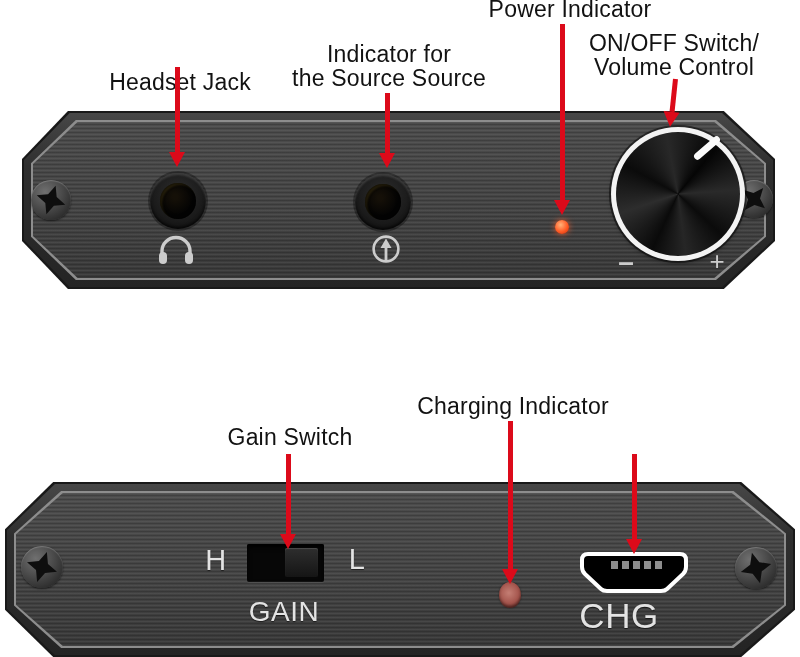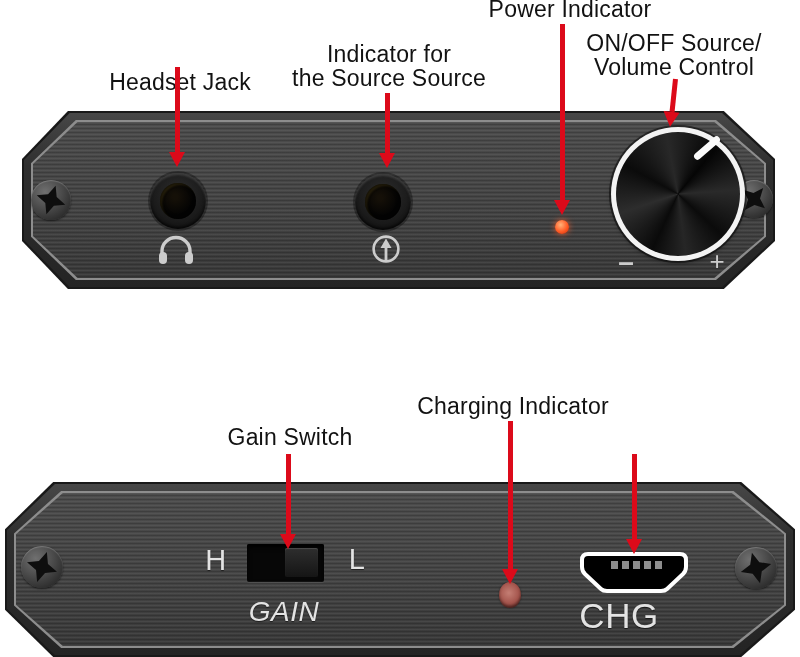--- a/index.html
+++ b/index.html
@@ -155,42 +155,42 @@
     <svg viewBox="0 0 40 40">
         <path d="M20 5 L24.5 15.5 L35 20 L24.5 24.5 L20 35 L15.5 24.5 L5 20 L15.5 15.5 Z" fill="#0e0e0e" transform="rotate(-15 20 20)"></path>
       </svg>
   </div>
 
   <span class="panel-text" style="left:216px;top:544px;font-size:29px;">H</span>
   <div class="gain-recess" style="left:247px;top:544px;">
     <div class="gain-slider"></div>
   </div>
   <span class="panel-text" style="left:357px;top:543px;font-size:29px;">L</span>
-  <span class="panel-text" style="left:284px;top:596px;font-size:28px;font-style:italic;">GAIN</span>
+  <span class="panel-text" style="left:284px;top:596px;font-size:28px;">GAIN</span>
 
   <div class="led-chg" style="left:499px;top:582px;"></div>
 
   <svg class="icon-svg" style="left:578px;top:551px;" width="112" height="44" viewBox="0 0 112 44">
     <path d="M10 3 H102 Q108 3 108 9 V16 Q108 20 105 23 L89 38 Q87 40 83 40 H29 Q25 40 23 38 L7 23 Q4 20 4 16 V9 Q4 3 10 3 Z" fill="#000000" stroke="#ffffff" stroke-width="4" stroke-linejoin="round"></path>
     <rect x="33" y="10" width="7" height="8" fill="#8d8d8d"></rect>
     <rect x="44" y="10" width="7" height="8" fill="#8d8d8d"></rect>
     <rect x="55" y="10" width="7" height="8" fill="#8d8d8d"></rect>
     <rect x="66" y="10" width="7" height="8" fill="#8d8d8d"></rect>
     <rect x="77" y="10" width="7" height="8" fill="#8d8d8d"></rect>
   </svg>
   <span class="panel-text" style="left:619px;top:596px;font-size:35px;">CHG</span>
 
   <div class="lbl" style="left:570px;top:-3px;">Power Indicator</div>
   <div class="lbl" style="left:180px;top:32px;margin-top:38px;">Headset Jack</div>
   <div class="lbl" style="left:389px;top:42px;">
     <div>Indicator for</div>
     <div>the Source Source</div>
   </div>
   <div class="lbl" style="left:674px;top:31px;">
-    <div>ON/OFF Source/</div>
+    <div>ON/OFF Switch/</div>
     <div>Volume Control</div>
   </div>
   <div class="lbl" style="left:513px;top:394px;">Charging Indicator</div>
   <div class="lbl" style="left:290px;top:425px;">Gain Switch</div>
 
   <div class="arrow" style="left:177px;top:67px;">
     <div class="shaft" style="height:85px;"></div>
       <div class="head"></div>
   </div>
   <div class="arrow" style="left:387px;top:93px;">

